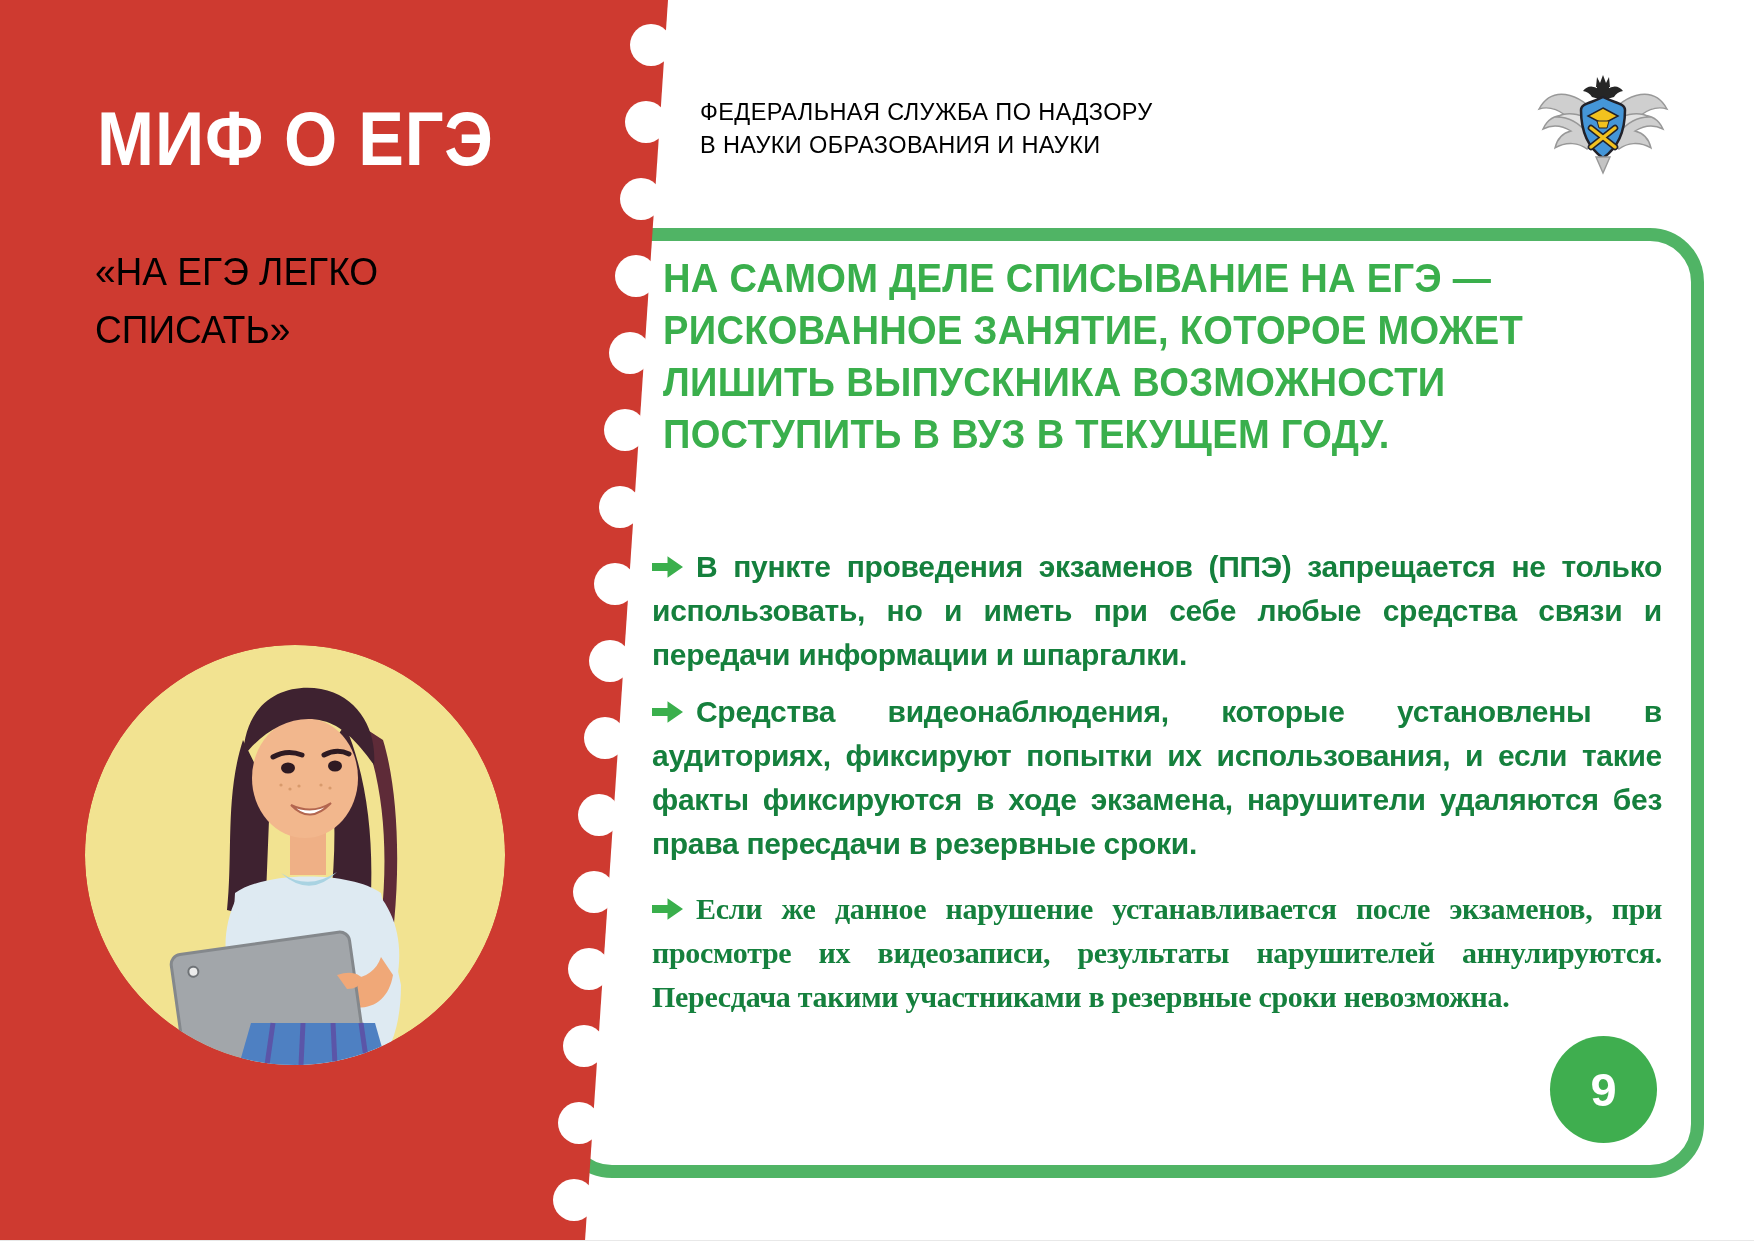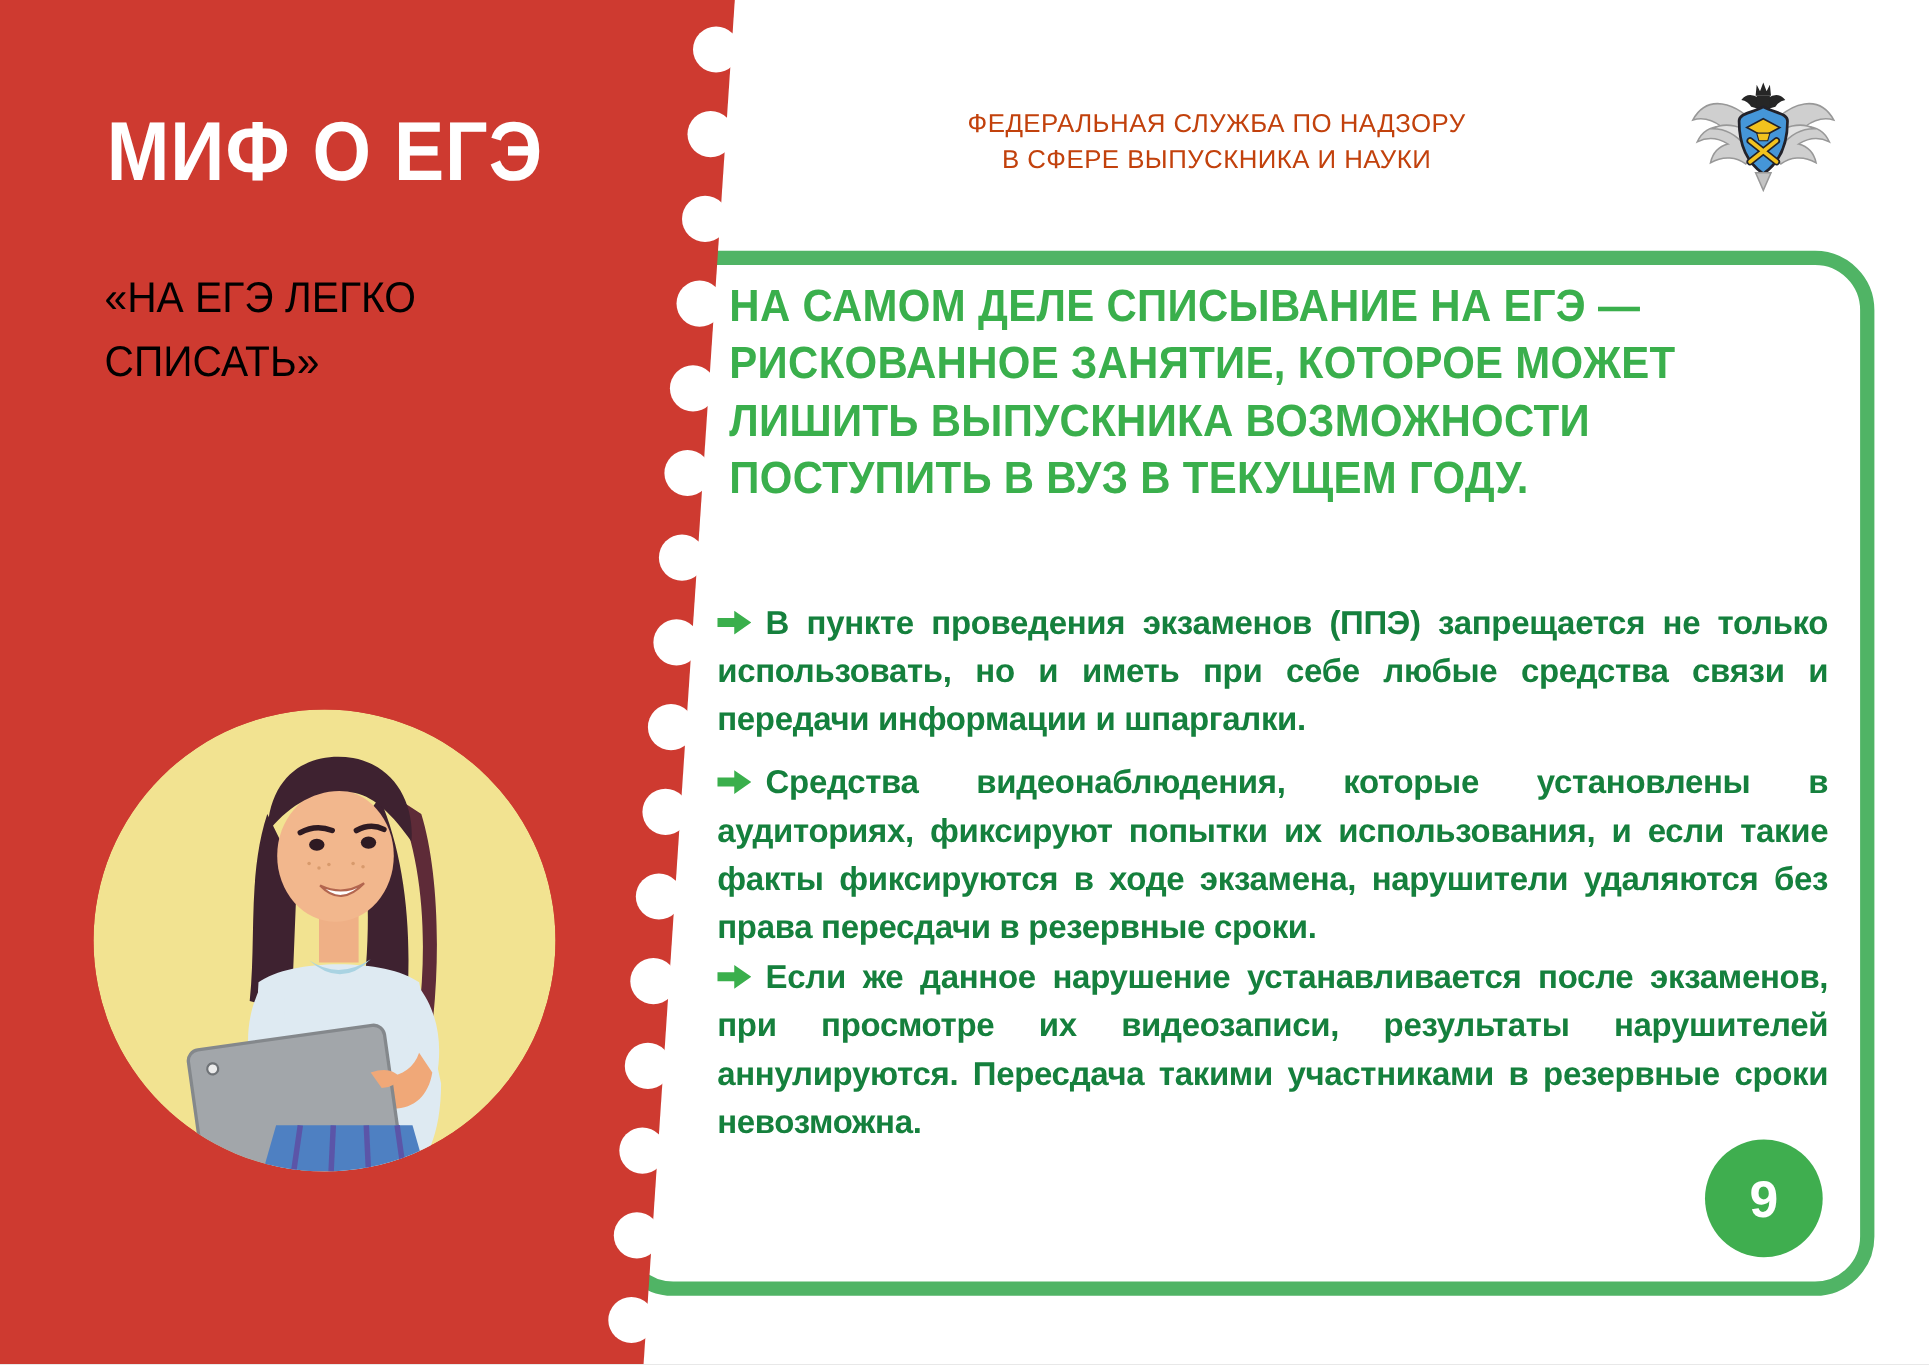--- a/index.html
+++ b/index.html
@@ -19,37 +19,37 @@
     position:absolute;left:97px;top:95px;color:#ffffff;font-size:76px;font-weight:bold;
     letter-spacing:1px;white-space:nowrap;transform:scaleX(0.9);transform-origin:left top;
   }
   .myth-quote{position:absolute;left:95px;top:243px;color:#000000;font-weight:normal;}
   .myth-quote .line{font-size:39px;line-height:58px;white-space:nowrap;
     transform:scaleX(0.95);transform-origin:left top;}
   
   .girl{position:absolute;left:85px;top:645px;width:420px;height:420px;}
   
   .agency{
-    position:absolute;left:700px;top:96px;width:812px;text-align:center;
-    color:#c2410c;font-size:23.5px;line-height:33px;letter-spacing:0.4px;
+    position:absolute;left:700px;top:96px;width:812px;text-align:left;
+    color:#000000;font-size:23.5px;line-height:33px;letter-spacing:0.4px;
   }
   .emblem{position:absolute;left:1537px;top:64px;width:132px;height:124px;}
   
   .box-heading{position:absolute;left:663px;top:252px;color:#3AAF4C;font-weight:bold;}
   .box-heading .hline{font-size:41px;line-height:52px;white-space:nowrap;
     transform:scaleX(0.93);transform-origin:left top;letter-spacing:0.3px;}
   
   .bullet{
     position:absolute;left:652px;width:1010px;margin:0;
     color:#15803d;font-size:30px;line-height:44px;font-weight:bold;letter-spacing:-0.3px;
     text-align:justify;text-align-last:left;
   }
   .bullet.b1{top:545px;}
   .bullet.b2{top:690px;}
-  .bullet.b3{top:867px;}
+  .bullet.b3{top:887px;font-family:Liberation Serif, serif;}
   .arrow{
     display:inline-block;width:31px;height:24px;background:#3AAF4C;margin-right:13px;
     vertical-align:-2px;
     clip-path:polygon(0 33%,50% 33%,50% 5%,100% 50%,50% 95%,50% 67%,0 67%);
   }
   
   .badge{
     position:absolute;left:1550px;top:1036px;width:107px;height:107px;border-radius:50%;
     background:#3FAE4F;color:#ffffff;display:flex;align-items:center;justify-content:center;
     font-size:47px;font-weight:bold;
@@ -145,21 +145,21 @@
         <line x1="188" y1="378" x2="182" y2="420"></line>
         <line x1="218" y1="378" x2="216" y2="420"></line>
         <line x1="248" y1="378" x2="250" y2="420"></line>
         <line x1="276" y1="378" x2="282" y2="420"></line>
       </g>
     </g>
   </svg>
 
   <div class="agency">
     <div>ФЕДЕРАЛЬНАЯ СЛУЖБА ПО НАДЗОРУ</div>
-    <div>В СФЕРЕ ВЫПУСКНИКА И НАУКИ</div>
+    <div>В НАУКИ ОБРАЗОВАНИЯ И НАУКИ</div>
   </div>
 
   <svg class="emblem" viewBox="0 0 132 122" xmlns="http://www.w3.org/2000/svg">
 
     <g stroke="#989898" stroke-width="1.4">
       <path d="M64,54 C40,24 14,22 2,44 C12,41 20,44 28,50 C18,50 10,55 6,64 C16,59 26,61 34,66 C26,68 20,74 18,83 C30,76 42,78 50,84 L64,72 Z" fill="#CFCFCF"></path>
       <path d="M68,54 C92,24 118,22 130,44 C120,41 112,44 104,50 C114,50 122,55 126,64 C116,59 106,61 98,66 C106,68 112,74 114,83 C102,76 90,78 82,84 L68,72 Z" fill="#CFCFCF"></path>
       <path d="M64,62 C48,48 30,46 20,52 C32,52 42,58 50,68 L64,74 Z" fill="#E2E2E2"></path>
       <path d="M68,62 C84,48 102,46 112,52 C100,52 90,58 82,68 L68,74 Z" fill="#E2E2E2"></path>
     </g>

